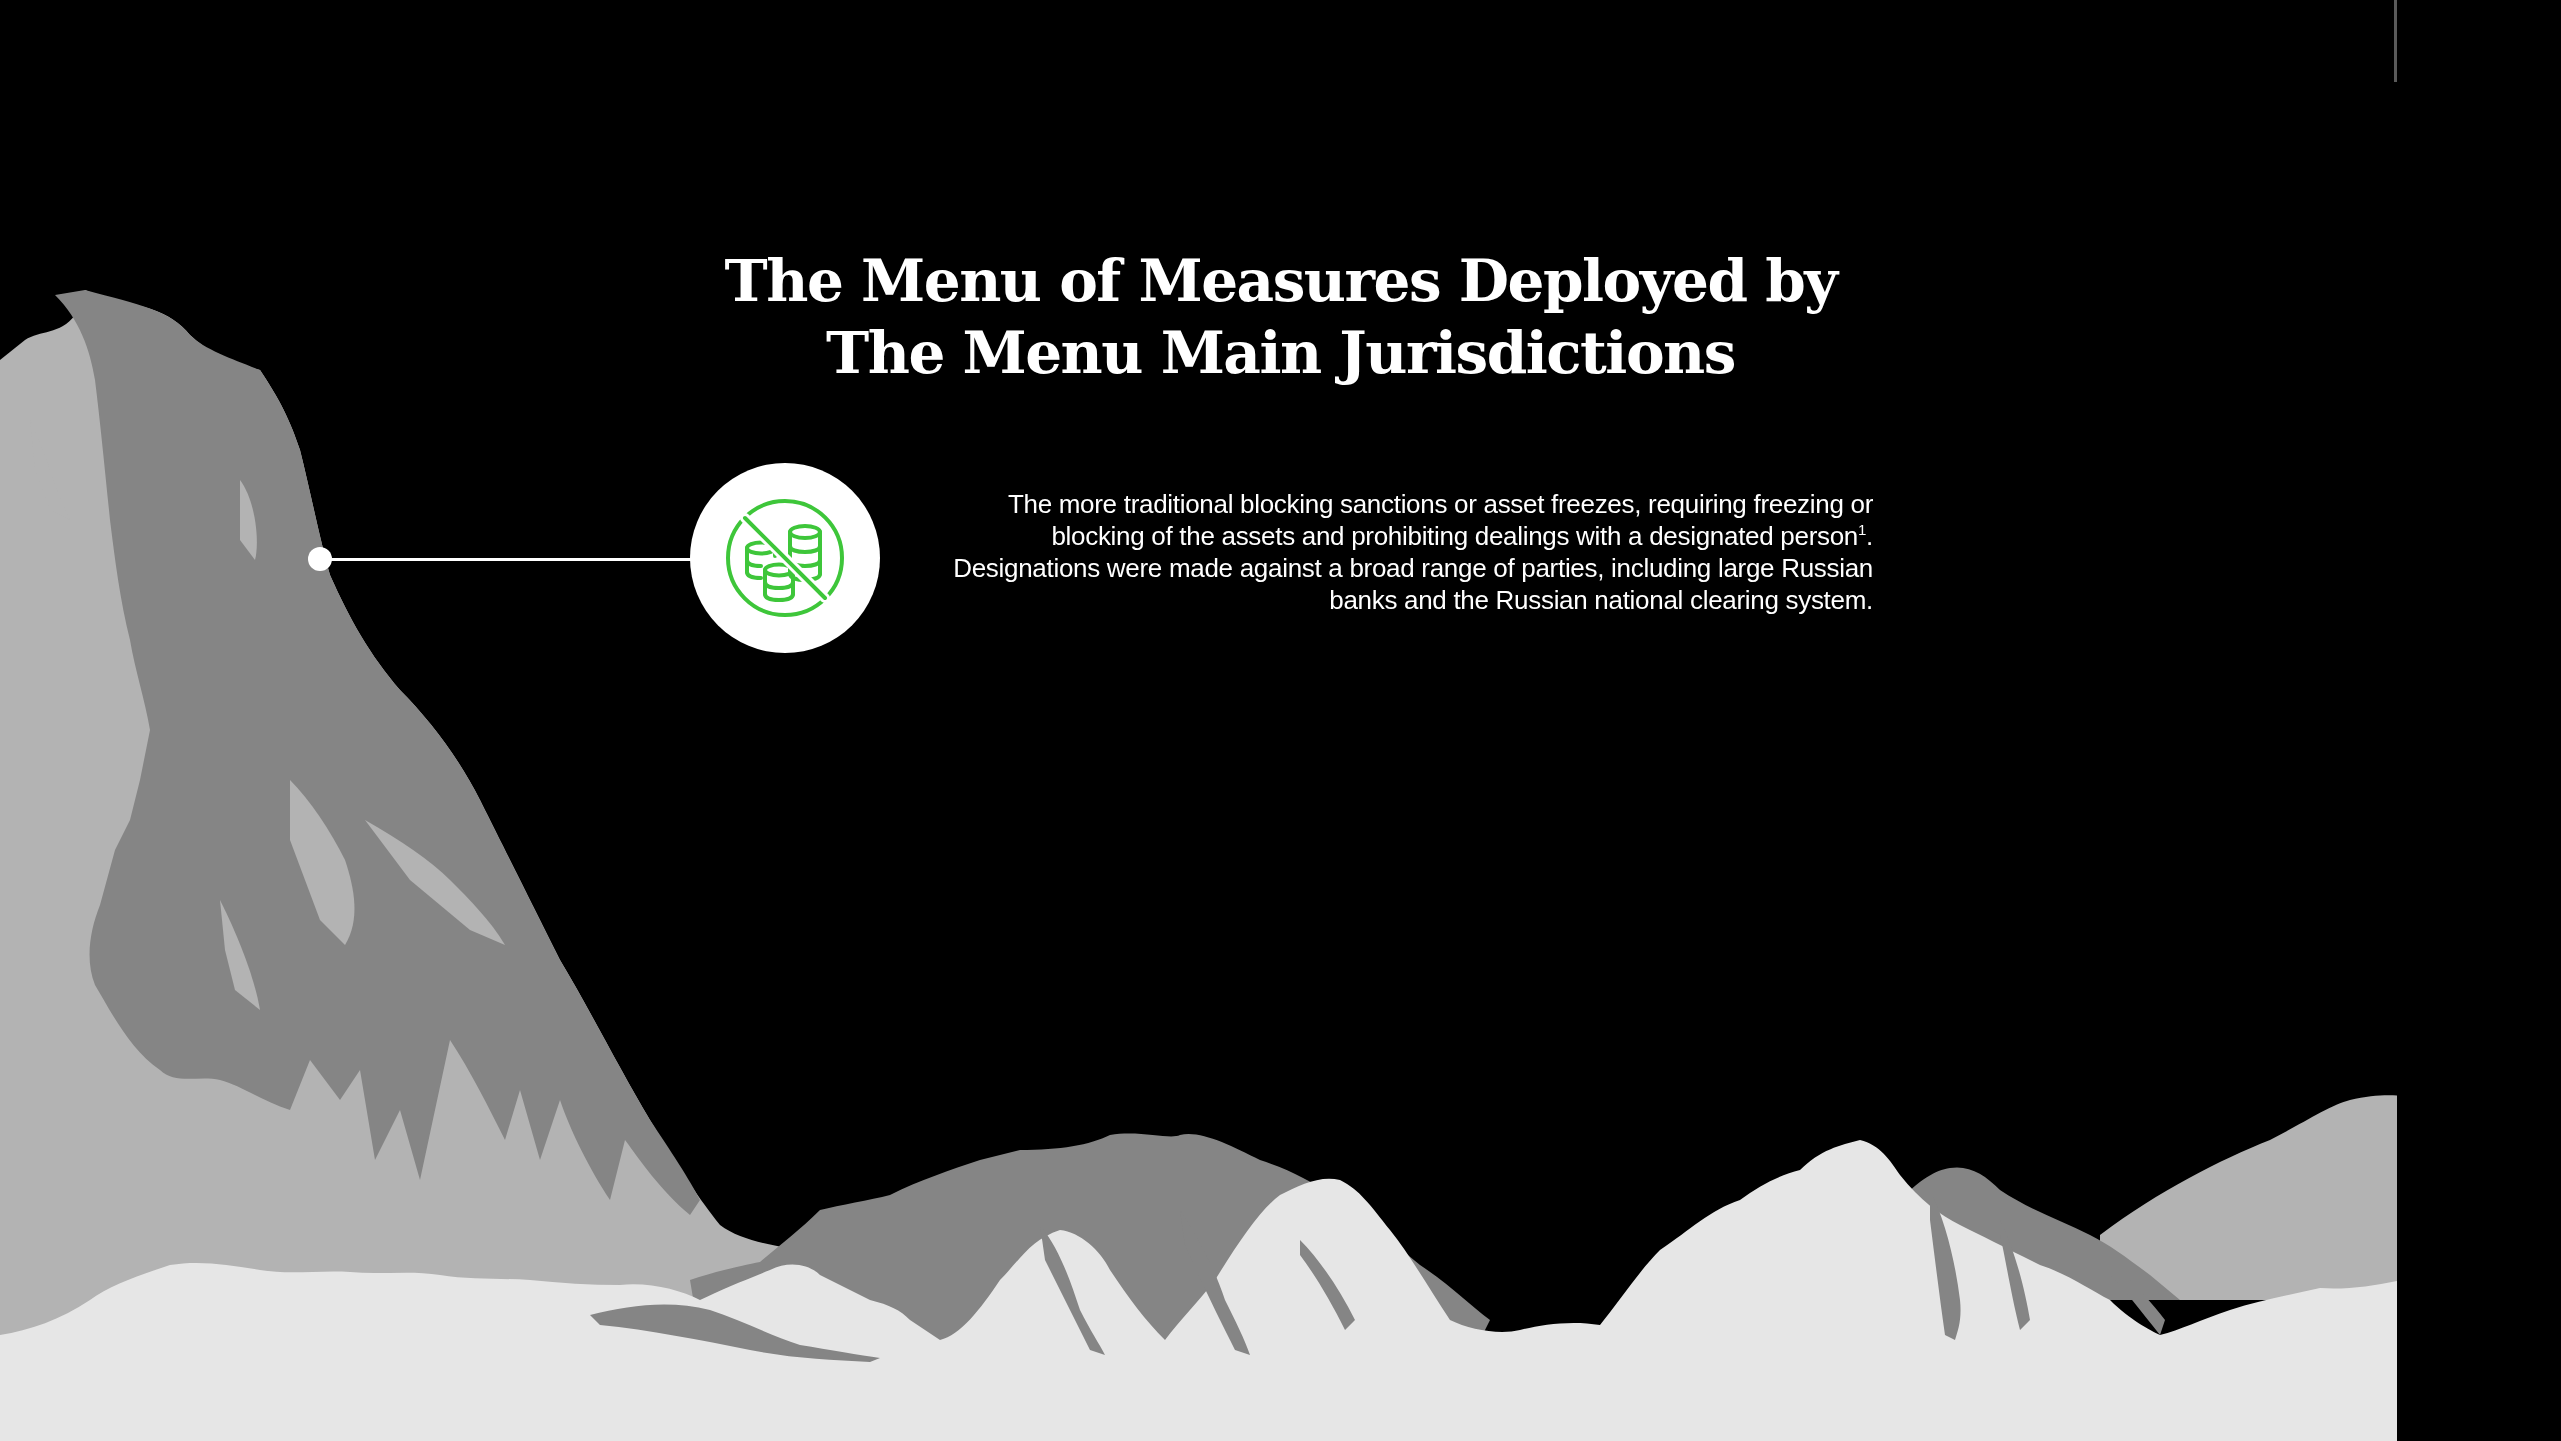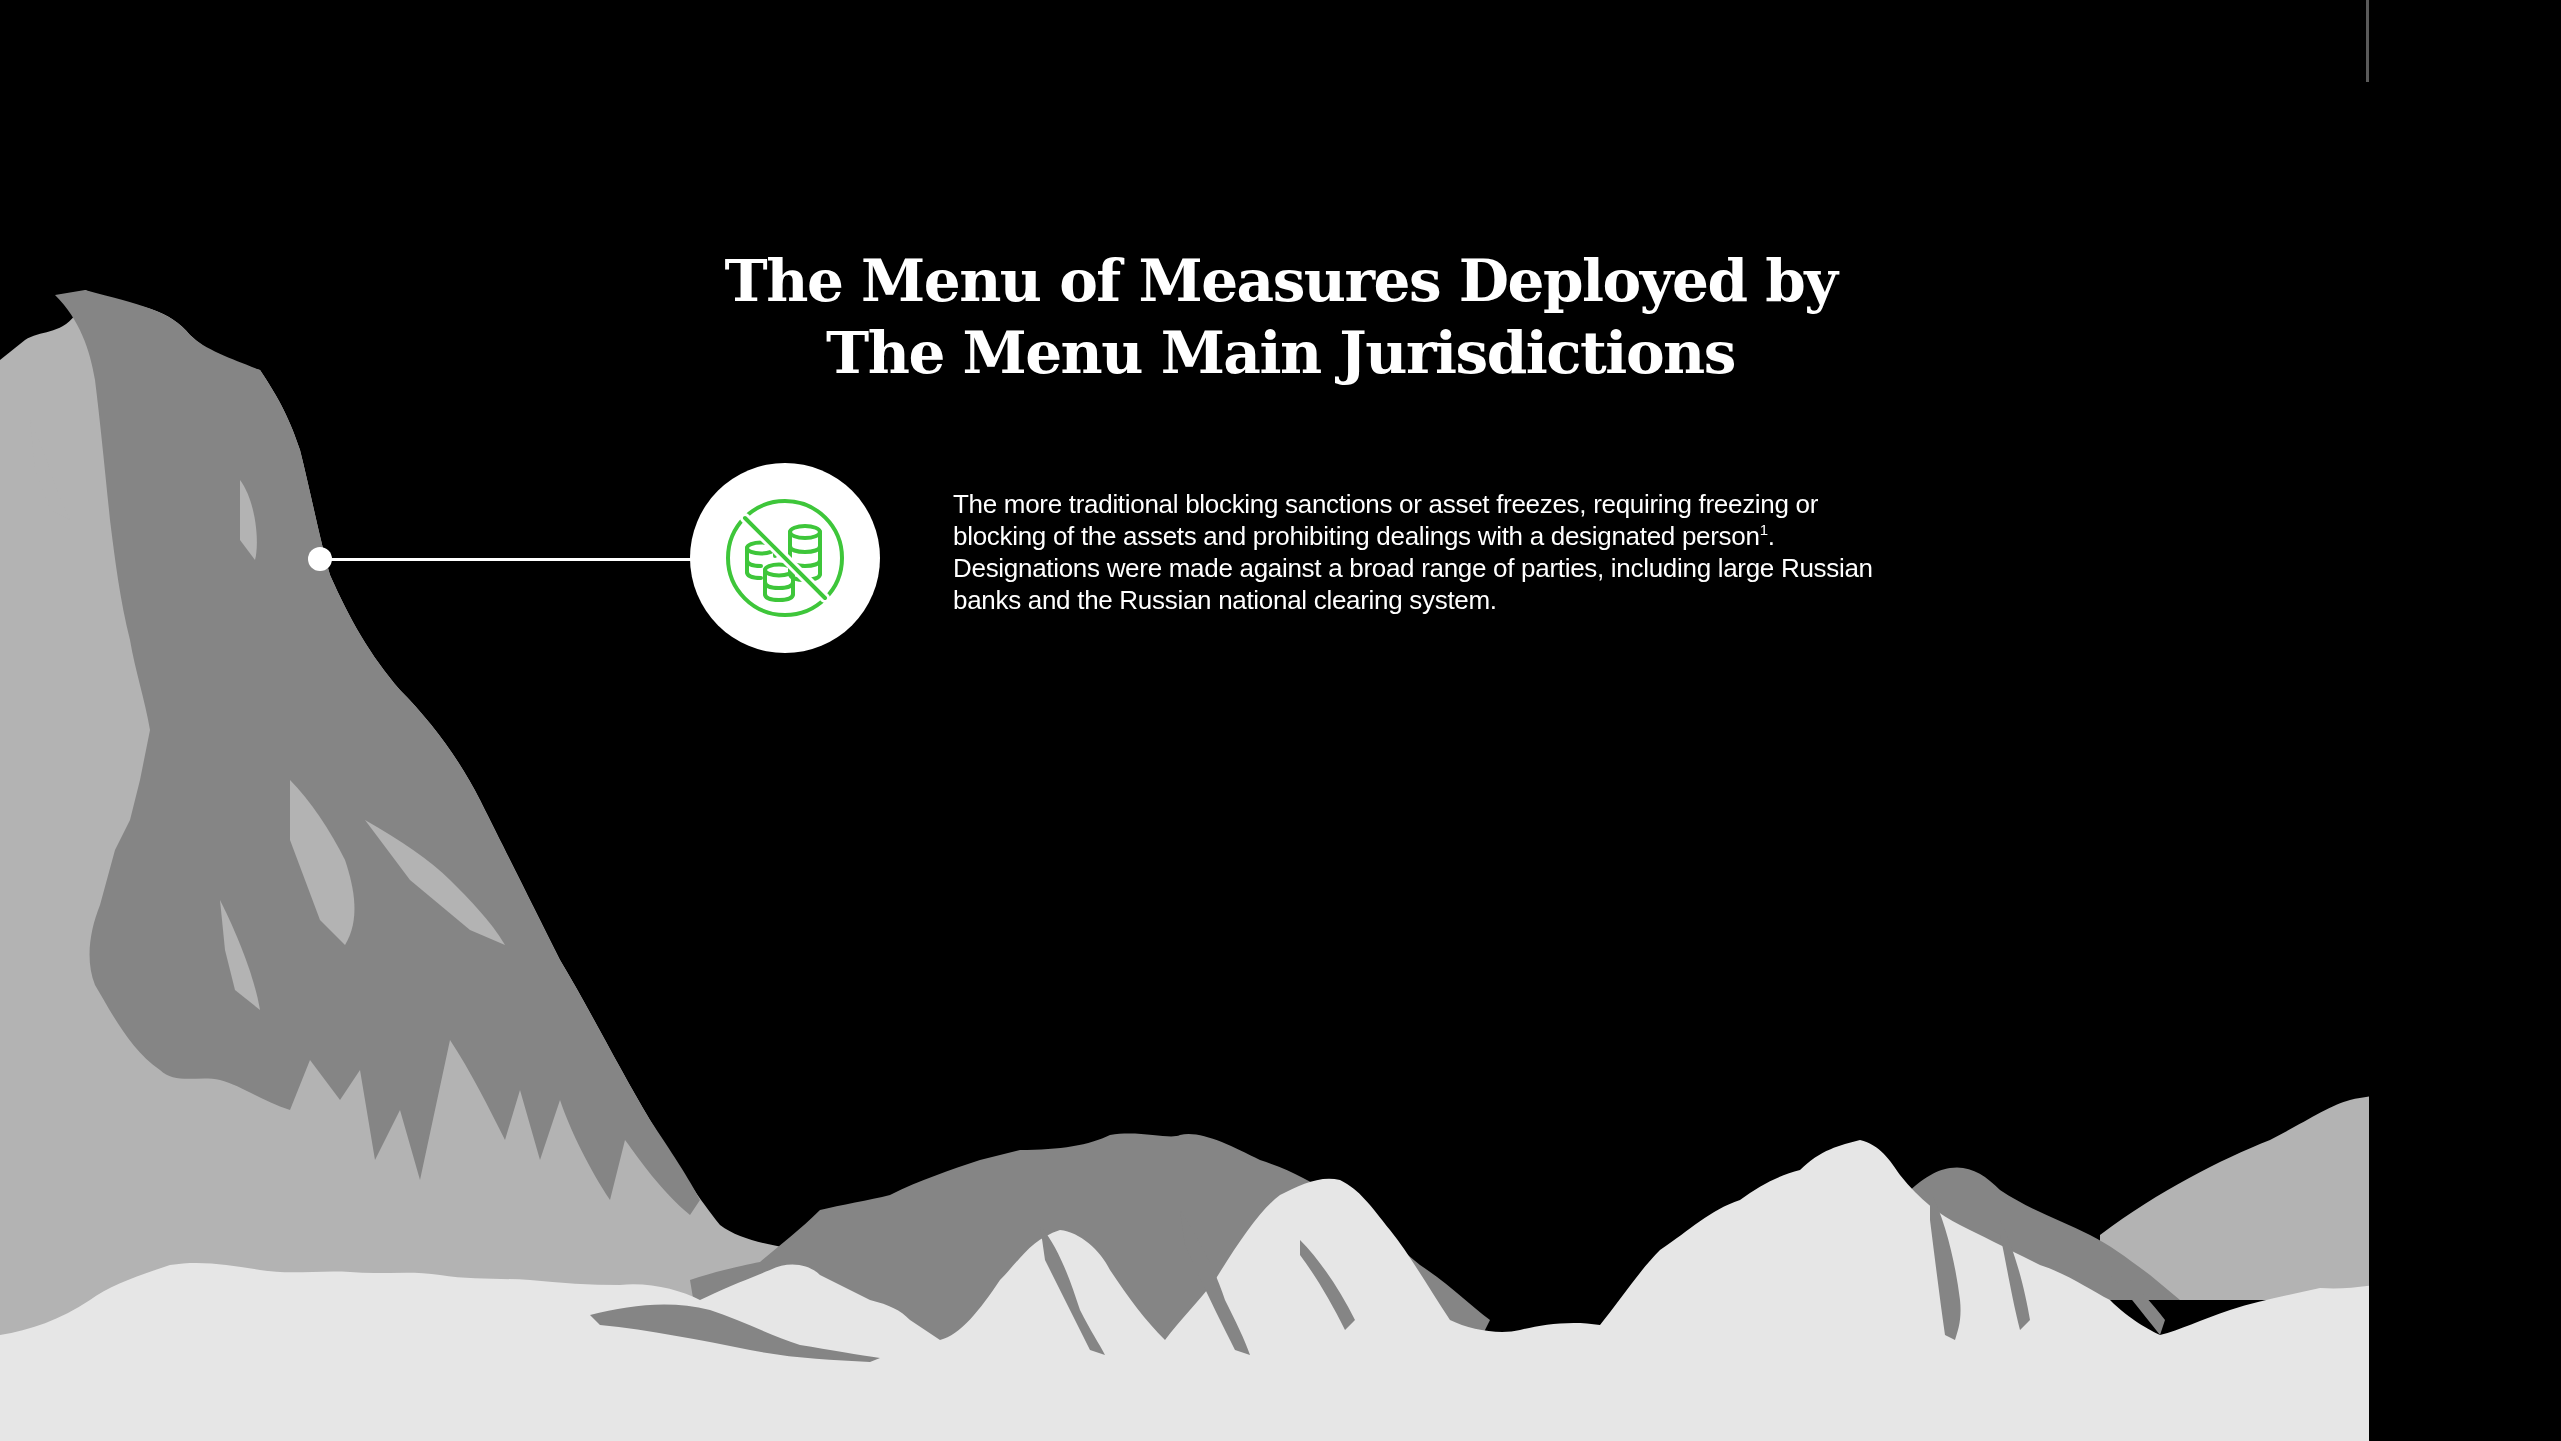--- a/index.html
+++ b/index.html
@@ -9,20 +9,21 @@
     height: 1441px;
     overflow: hidden;
     background: #000000;
   }
   .stage {
     position: relative;
     width: 2369px;
     height: 1441px;
     background: #000000;
     overflow: hidden;
+    padding-left: 28px;
   }
   .title {
     position: absolute;
     left: 0;
     top: 245px;
     width: 2561px;
     text-align: center;
     color: #ffffff;
     font-family: "DejaVu Serif", "Liberation Serif", serif;
     font-weight: bold;
@@ -73,20 +74,21 @@
     position: absolute;
     left: 953px;
     top: 488px;
     width: 920px;
     color: #ffffff;
     font-family: "Liberation Sans", "DejaVu Sans", sans-serif;
     font-size: 26px;
     line-height: 32px;
     letter-spacing: -0.3px;
     margin: 0;
+    text-align: right;
   }
   .description sup {
     font-size: 15px;
     line-height: 0;
     vertical-align: super;
   }
   .scrollbar {
     position: absolute;
     right: 0;
     top: 0;

